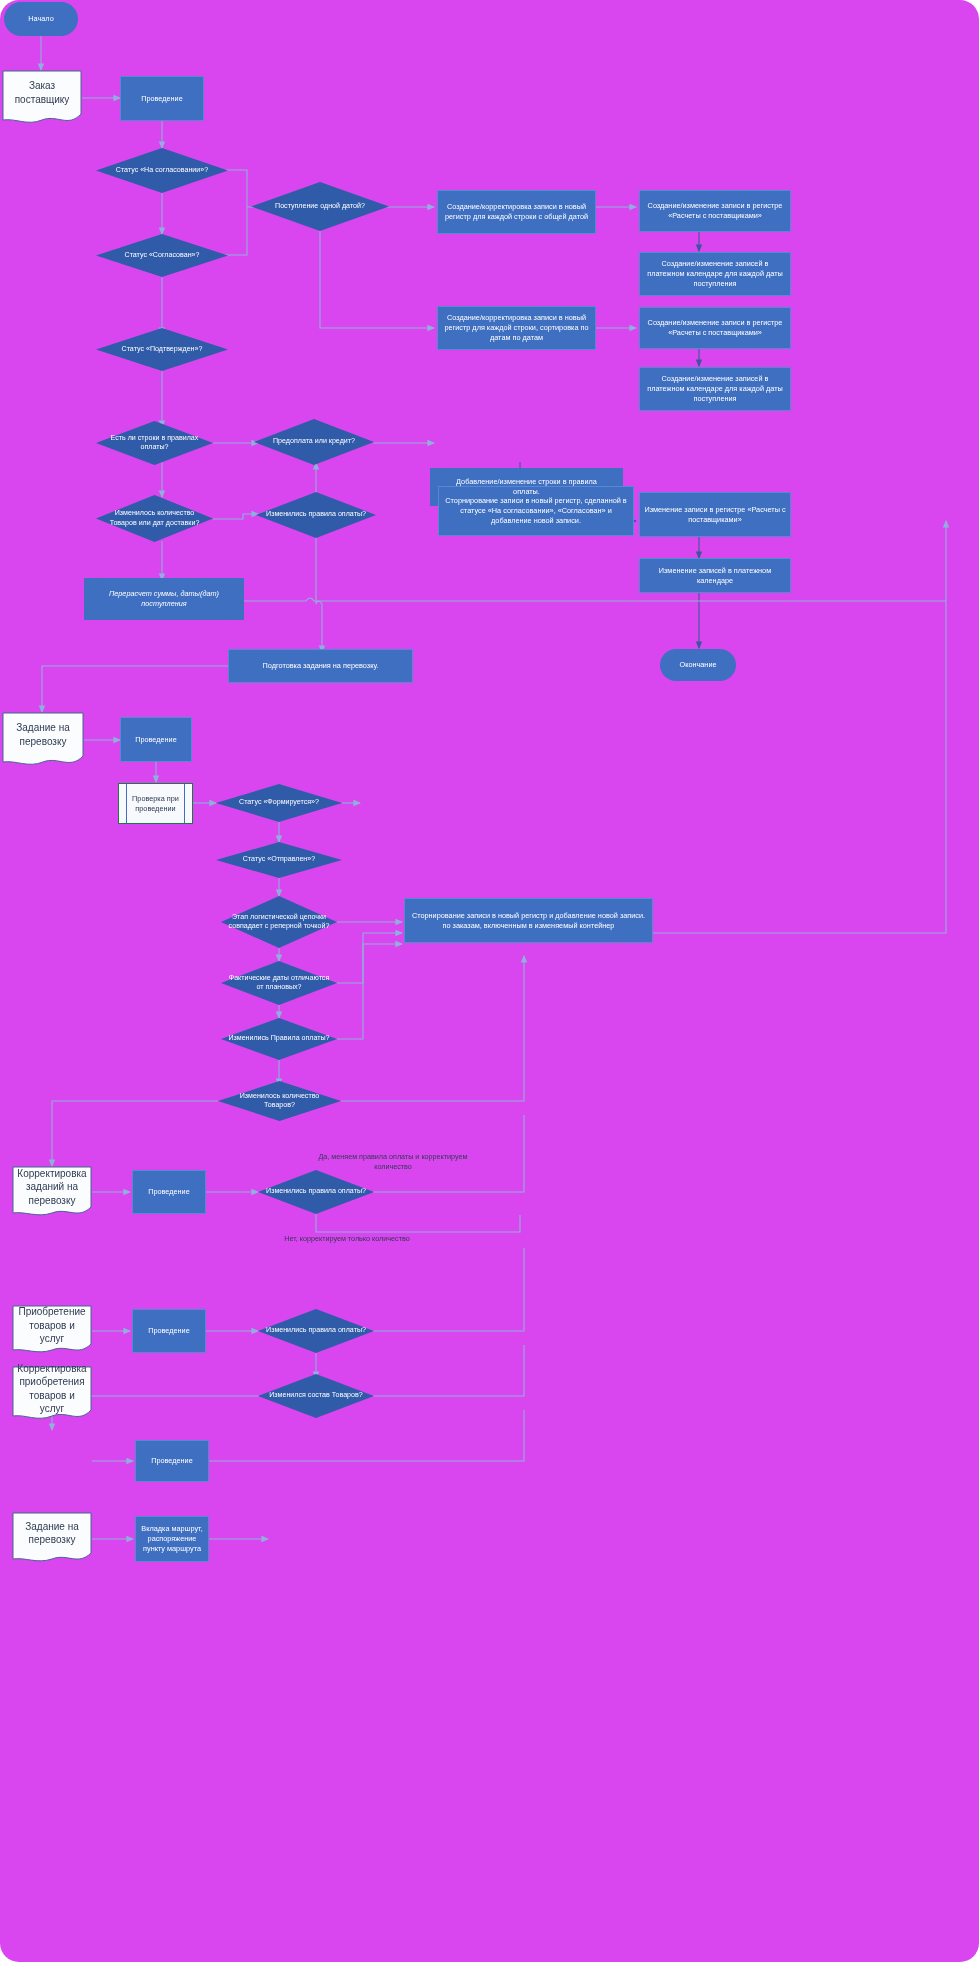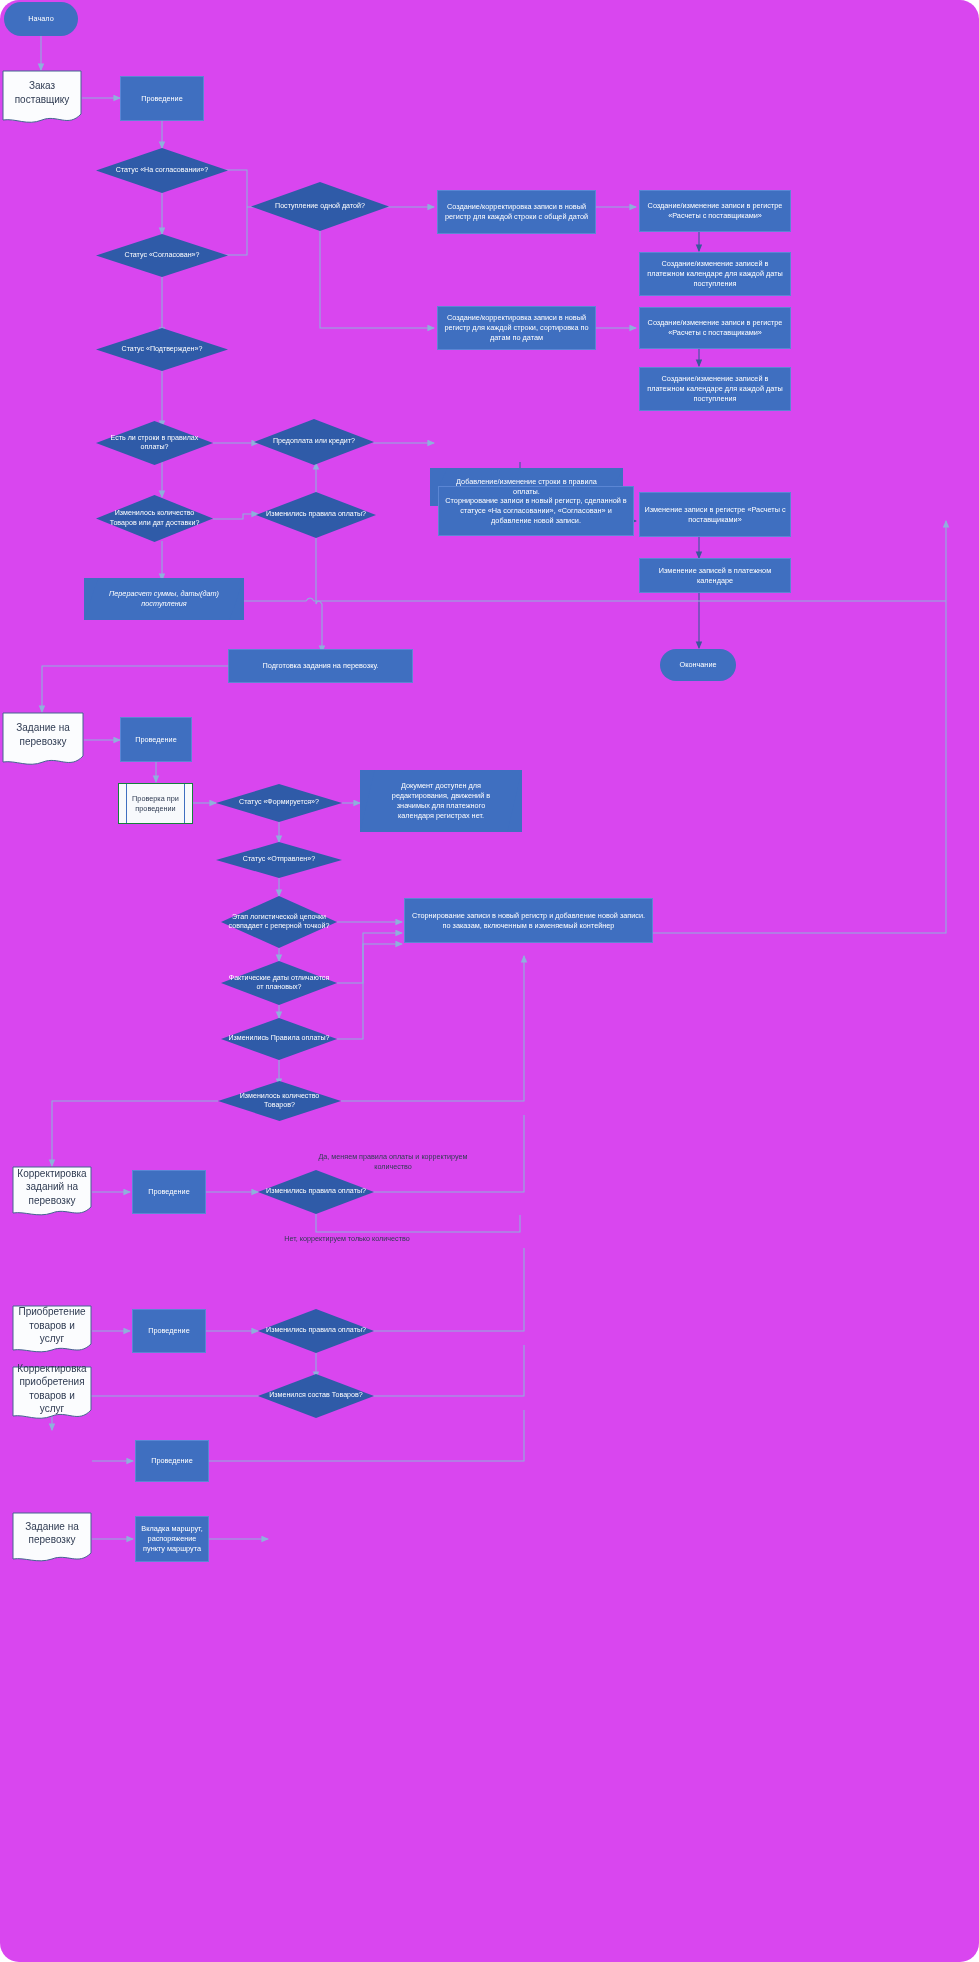--- a/index.html
+++ b/index.html
@@ -277,24 +277,20 @@
 
   <div class="predef" style="left:118px;top:783px;width:75px;height:41px;">
     <div class="pdtext">Проверка при проведении</div>
   </div>
 
   <div class="node diamond" style="left:216px;top:784px;width:126px;height:38px;">
     <div class="dshape"></div>
     <div class="dtext">Статус «Формируется»?</div>
   </div>
 
-  <div class="node para skewR" style="left:360px;top:770px;width:162px;height:62px;">
-    <div class="pshape"></div>
-    <div class="ptext">Документ доступен для редактирования, движений в значимых для платежного календаря регистрах нет.</div>
-  </div>
 
   <div class="node diamond" style="left:216px;top:842px;width:126px;height:36px;">
     <div class="dshape"></div>
     <div class="dtext">Статус «Отправлен»?</div>
   </div>
 
   <div class="node diamond" style="left:221px;top:896px;width:116px;height:52px;">
     <div class="dshape"></div>
     <div class="dtext">Этап логистической цепочки совпадает с реперной точкой?</div>
   </div>

